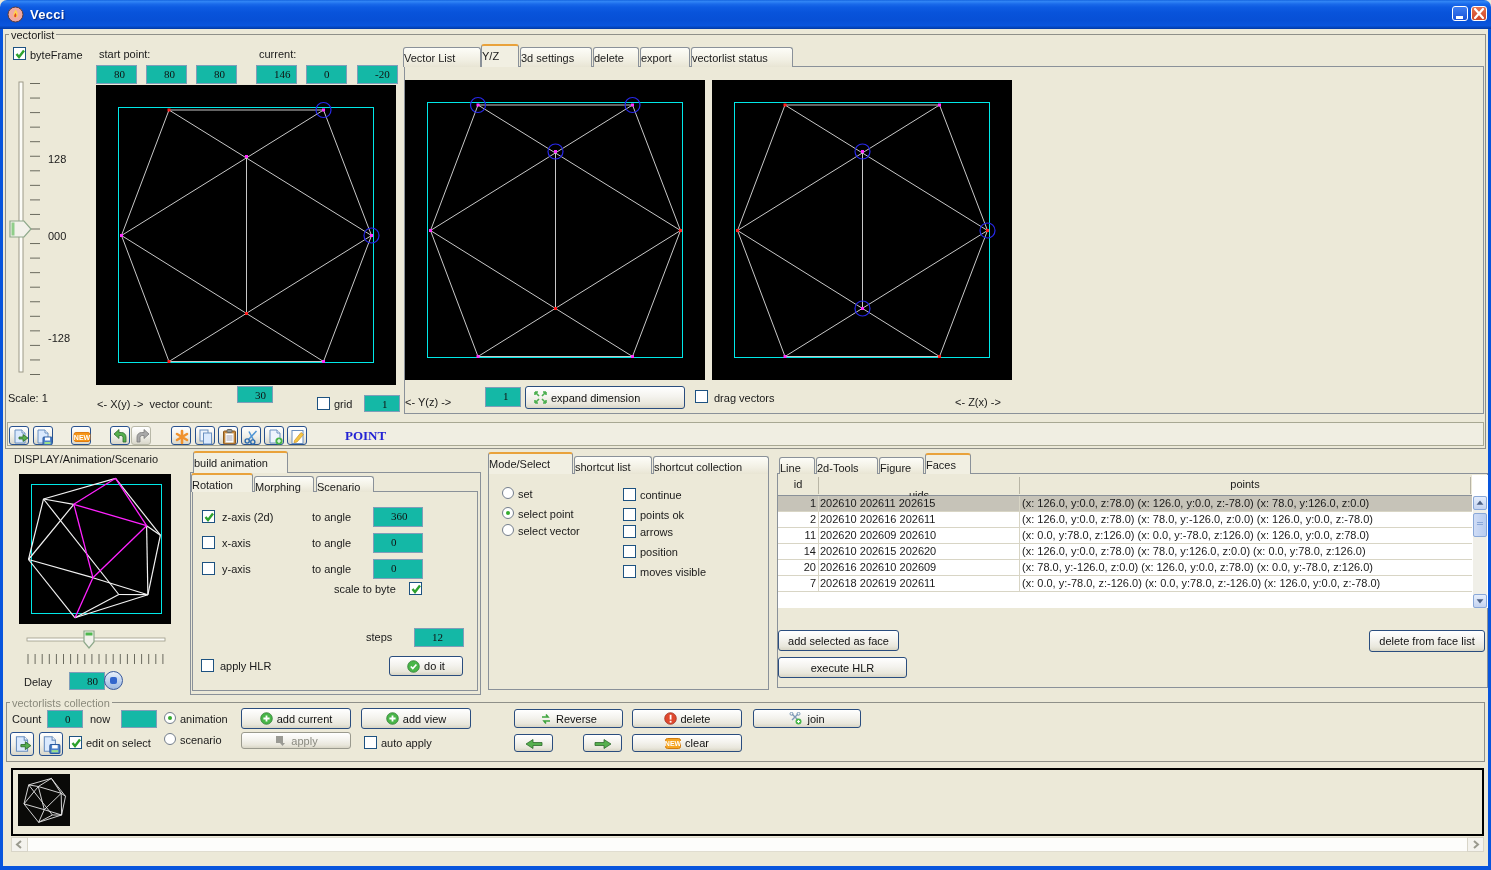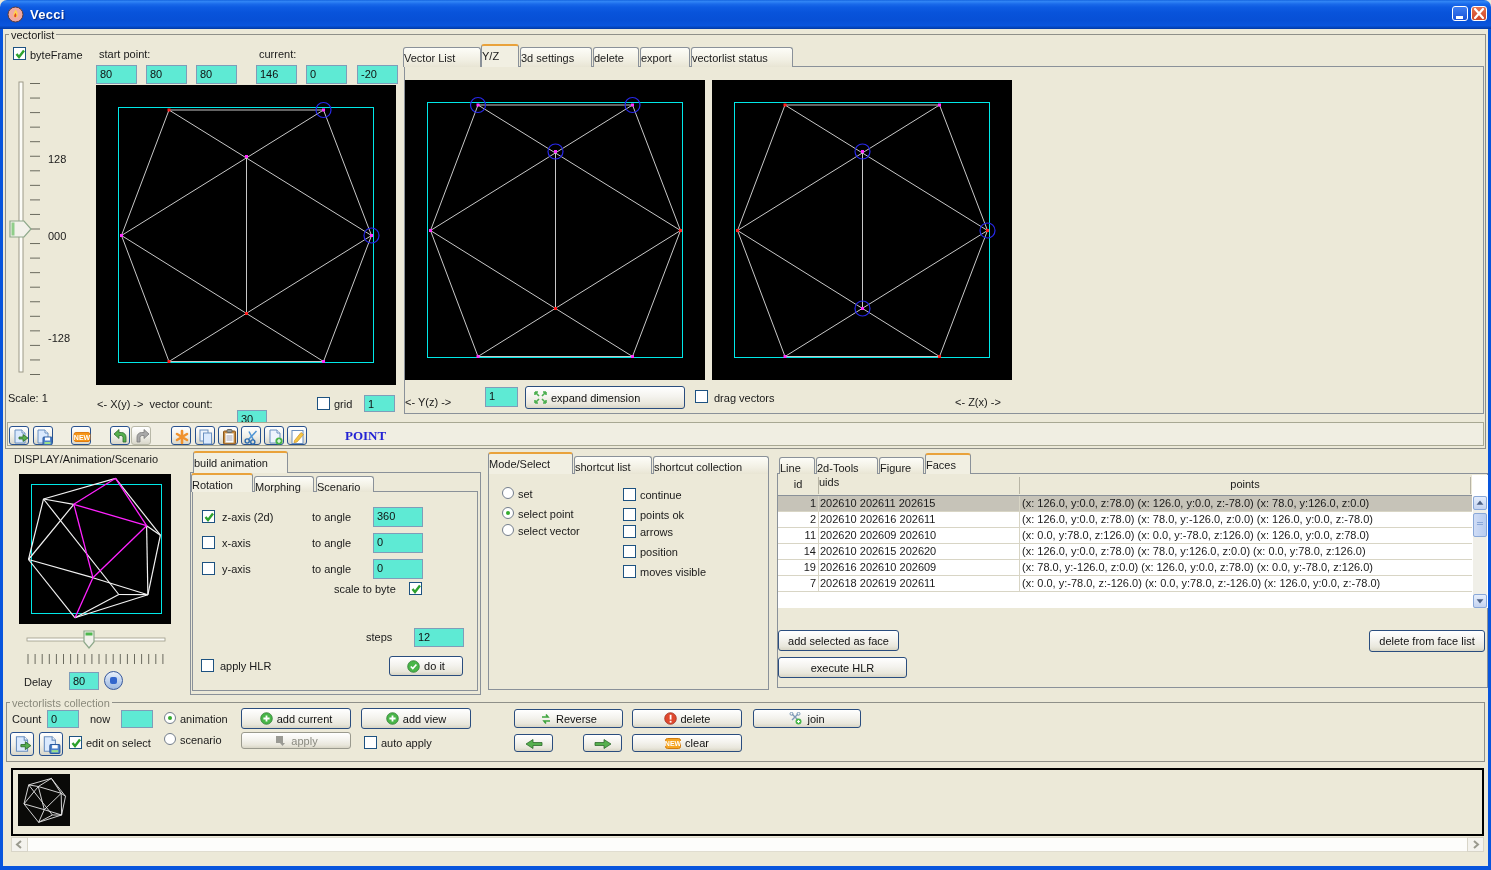--- a/index.html
+++ b/index.html
@@ -6,21 +6,21 @@
 .abs{position:absolute}
 .titlebar{left:0;top:0;width:1491px;height:29px;border-radius:7px 7px 0 0;
  background:linear-gradient(180deg,#0f5edb 0%,#3286f5 4%,#2a7df2 8%,#1a6aea 14%,#0d5be2 25%,#0853da 45%,#0750d6 70%,#0a55dd 88%,#0443b8 96%,#033aa5 100%);}
 .titletxt{left:30px;top:7px;color:#fff;font-size:13px;font-weight:bold;text-shadow:1px 1px 1px #00247a;letter-spacing:.3px}
 .wbtn{top:6px;width:16px;height:15px;border:1px solid #fff;border-radius:3px;color:#fff}
 .borderL{left:0;top:29px;width:3px;height:841px;background:#0855dd}
 .borderR{left:1488px;top:29px;width:3px;height:841px;background:#0855dd}
 .borderB{left:0;top:866px;width:1491px;height:4px;background:#0855dd}
 .gb{border:1px solid #8f9089}
 .gblabel{background:#ece9d8;padding:0 2px}
-.fld{position:absolute;background:#5eead4;border:1px solid #7f9db9;font-family:Liberation Sans, sans-serif;font-size:11px;padding:1px 3px;color:#111;line-height:14px}
+.fld{position:absolute;background:#14b8a6;border:1px solid #7f9db9;font-family:Liberation Serif, serif;font-size:11px;padding:1px 17px;color:#111;line-height:14px}
 .btn{position:absolute;background:linear-gradient(180deg,#ffffff 0%,#f4f3ee 45%,#e9e7dc 80%,#d8d5c5 100%);border:1px solid #2a4d7e;border-radius:3px;font-size:11px;color:#111;display:flex;align-items:center;justify-content:center;white-space:nowrap}
 .btn .ic{margin-right:4px;flex:none}
 .cb{position:absolute;width:13px;height:13px;background:#fff;border:1px solid #1d5281}
 .cb svg{position:absolute;left:0px;top:0px}
 .rad{position:absolute;width:12px;height:12px;background:#fff;border:1px solid #747e8c;border-radius:50%}
 .rad i{position:absolute;left:3px;top:3px;width:4px;height:4px;border-radius:50%;background:#35ac2e}
 .lbl{position:absolute;white-space:nowrap}
 .tab{position:absolute;background:linear-gradient(180deg,#fdfdf8 0%,#f2f0e4 60%,#e8e5d4 100%);border:1px solid #8a9199;border-bottom:none;border-radius:3px 3px 0 0;text-align:left;font-size:11px;padding-top:4px}
 .tabsel{background:#f1efe2;border-top:2px solid #e9a23b;z-index:3}
 .pane{position:absolute;border:1px solid #8a9199;background:#ece9d8}
@@ -122,21 +122,21 @@
       <rect x="24" y="149" width="3" height="3" fill="#ff30ff"></rect>
       <rect x="274" y="149" width="3" height="3" fill="#ff30ff"></rect>
       <rect x="149" y="227" width="3" height="3" fill="#ff2020"></rect>
       <rect x="71.5" y="275" width="3" height="3" fill="#ff2020"></rect>
       <rect x="226" y="275" width="3" height="3" fill="#ff30ff"></rect>
       <circle cx="227.5" cy="25" r="7.5" fill="none" stroke="#2828ea" stroke-width="1.2"></circle>
       <circle cx="275.5" cy="150.5" r="7.5" fill="none" stroke="#2828ea" stroke-width="1.2"></circle>
     </svg>
   </div>
 <div class="abs lbl" style="left:97px;top:398px">&lt;- X(y) -&gt;&nbsp;&nbsp;vector count:</div>
-<div class="fld" style="left:237px;top:410px;width:30px;height:17px">30</div>
+<div class="fld" style="left:237px;top:386px;width:30px;height:17px">30</div>
 <div class="cb" style="left:317px;top:397px"></div>
 <div class="abs lbl" style="left:334px;top:398px">grid</div>
 <div class="fld" style="left:364px;top:395px;width:31px;height:17px">1</div>
 
 <div class="pane" style="left:404px;top:66px;width:1080px;height:348px"></div>
 <div class="tab" style="left:403px;top:47px;width:78px;height:20px">Vector List</div>
 <div class="tab tabsel" style="left:481px;top:44px;width:38px;height:23px">Y/Z</div>
 <div class="tab" style="left:520px;top:47px;width:72px;height:20px">3d settings</div>
 <div class="tab" style="left:593px;top:47px;width:46px;height:20px">delete</div>
 <div class="tab" style="left:640px;top:47px;width:50px;height:20px">export</div>
@@ -429,21 +429,21 @@
 <div class="abs lbl" style="left:640px;top:566px">moves visible</div>
 
 <div class="pane" style="left:777px;top:473px;width:711px;height:215px"></div>
 <div class="tab" style="left:779px;top:457px;width:36px;height:17px">Line</div>
 <div class="tab" style="left:816px;top:457px;width:62px;height:17px">2d-Tools</div>
 <div class="tab" style="left:879px;top:457px;width:45px;height:17px">Figure</div>
 <div class="tab tabsel" style="left:925px;top:453px;width:46px;height:21px">Faces</div>
 <div id="table" class="abs" style="left: 778px; top: 475px; width: 710px; height: 133px; background: rgb(255, 255, 255);">
     <div class="abs" style="left:0;top:0;width:694px;height:21px;background:#ece9d8;border-bottom:1px solid #8a9199">
       <div class="abs" style="left:0;top:3px;width:40px;text-align:center">id</div>
-      <div class="abs" style="left:41px;top:1px;width:200px;text-align:left">uids</div>
+      <div class="abs" style="left:41px;top:14px;width:200px;text-align:center">uids</div>
       <div class="abs" style="left:242px;top:3px;width:450px;text-align:center">points</div>
       <div class="abs" style="left:40px;top:2px;width:1px;height:17px;background:#b8b5a5"></div>
       <div class="abs" style="left:241px;top:2px;width:1px;height:17px;background:#b8b5a5"></div>
       <div class="abs" style="left:692px;top:2px;width:1px;height:17px;background:#b8b5a5"></div>
     </div>
     <div class="abs" style="left:0;top:21px;width:694px;height:16px;background:#c6c3b8;border-bottom:1px solid #d8d5c5">
       <div class="abs" style="left:0;top:1px;width:38px;text-align:right">1</div>
       <div class="abs" style="left:42px;top:1px">202610 202611 202615</div>
       <div class="abs" style="left:244px;top:1px;white-space:nowrap">(x: 126.0, y:0.0, z:78.0) (x: 126.0, y:0.0, z:-78.0) (x: 78.0, y:126.0, z:0.0)</div>
       <div class="abs" style="left:40px;top:0;width:1px;height:16px;background:#d8d5c5"></div>
@@ -464,21 +464,21 @@
       <div class="abs" style="left:241px;top:0;width:1px;height:16px;background:#d8d5c5"></div>
     </div>
     <div class="abs" style="left:0;top:69px;width:694px;height:16px;background:#fff;border-bottom:1px solid #d8d5c5">
       <div class="abs" style="left:0;top:1px;width:38px;text-align:right">14</div>
       <div class="abs" style="left:42px;top:1px">202610 202615 202620</div>
       <div class="abs" style="left:244px;top:1px;white-space:nowrap">(x: 126.0, y:0.0, z:78.0) (x: 78.0, y:126.0, z:0.0) (x: 0.0, y:78.0, z:126.0)</div>
       <div class="abs" style="left:40px;top:0;width:1px;height:16px;background:#d8d5c5"></div>
       <div class="abs" style="left:241px;top:0;width:1px;height:16px;background:#d8d5c5"></div>
     </div>
     <div class="abs" style="left:0;top:85px;width:694px;height:16px;background:#fff;border-bottom:1px solid #d8d5c5">
-      <div class="abs" style="left:0;top:1px;width:38px;text-align:right">19</div>
+      <div class="abs" style="left:0;top:1px;width:38px;text-align:right">20</div>
       <div class="abs" style="left:42px;top:1px">202616 202610 202609</div>
       <div class="abs" style="left:244px;top:1px;white-space:nowrap">(x: 78.0, y:-126.0, z:0.0) (x: 126.0, y:0.0, z:78.0) (x: 0.0, y:-78.0, z:126.0)</div>
       <div class="abs" style="left:40px;top:0;width:1px;height:16px;background:#d8d5c5"></div>
       <div class="abs" style="left:241px;top:0;width:1px;height:16px;background:#d8d5c5"></div>
     </div>
     <div class="abs" style="left:0;top:101px;width:694px;height:16px;background:#fff;border-bottom:1px solid #d8d5c5">
       <div class="abs" style="left:0;top:1px;width:38px;text-align:right">7</div>
       <div class="abs" style="left:42px;top:1px">202618 202619 202611</div>
       <div class="abs" style="left:244px;top:1px;white-space:nowrap">(x: 0.0, y:-78.0, z:-126.0) (x: 0.0, y:78.0, z:-126.0) (x: 126.0, y:0.0, z:-78.0)</div>
       <div class="abs" style="left:40px;top:0;width:1px;height:16px;background:#d8d5c5"></div>

